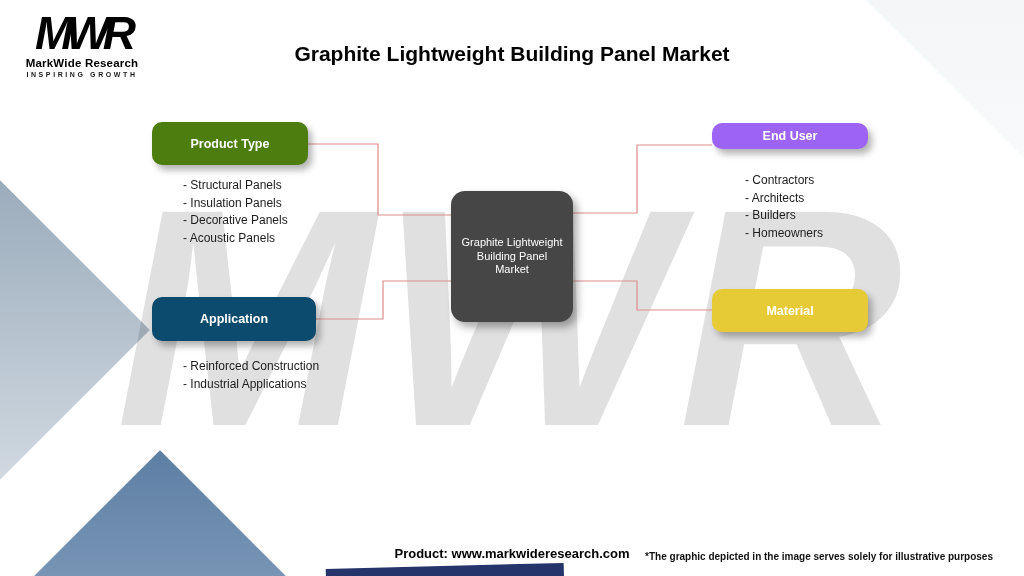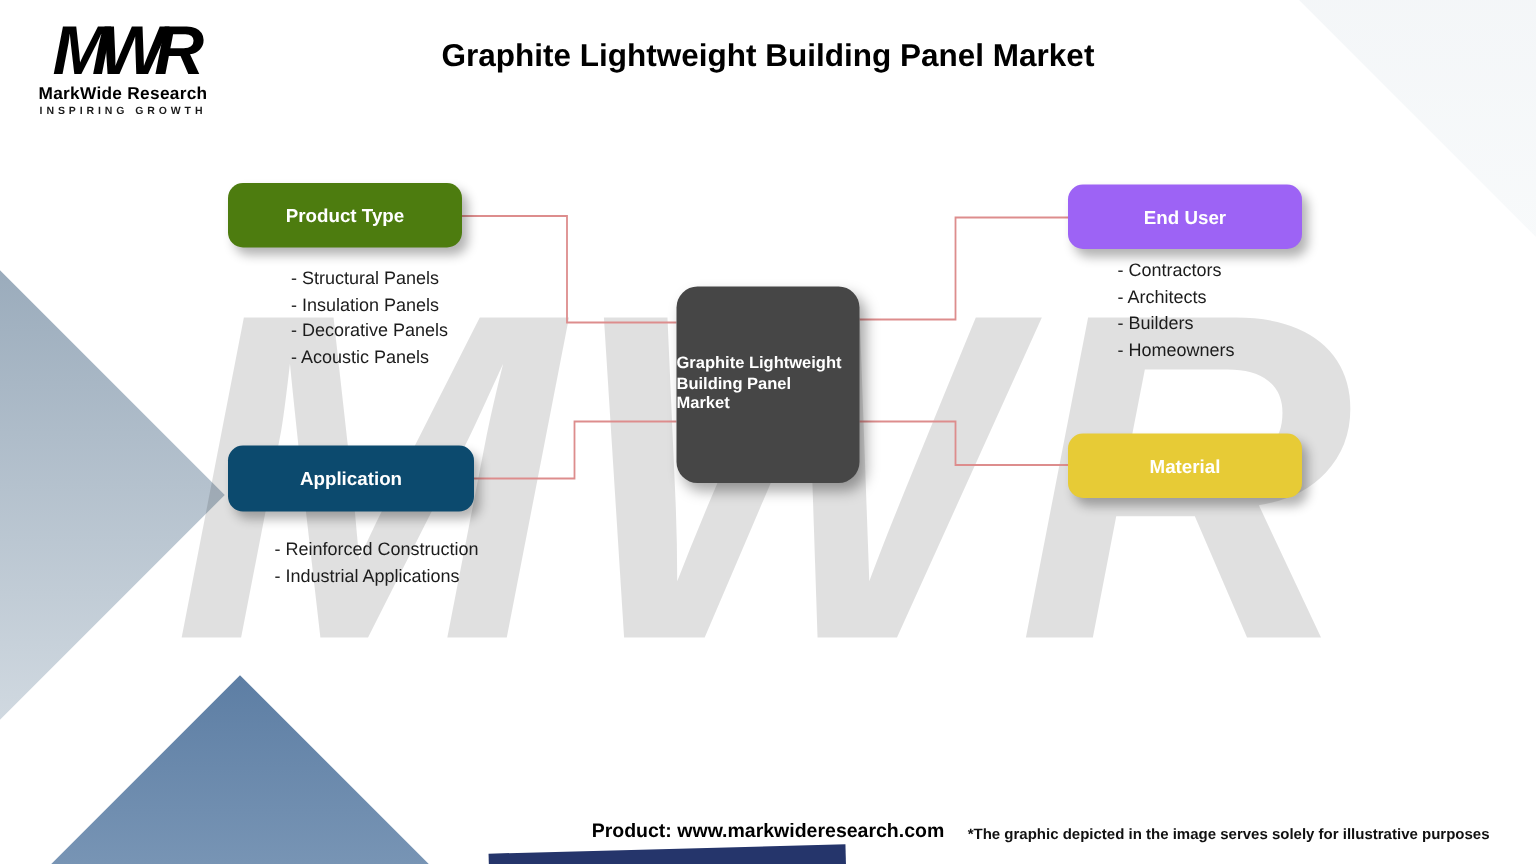--- a/index.html
+++ b/index.html
@@ -44,52 +44,52 @@
   .logo { position:absolute; left:22px; top:12px; width:120px; text-align:center; z-index:3; color:#000; }
   .logo-mono {
     font-size:46px; font-weight:900; font-style:italic;
     letter-spacing:-7px; line-height:0.95; color:#000;
   }
   .logo-company { font-size:11.5px; font-weight:bold; margin-top:1px; letter-spacing:0.2px; }
   .logo-tagline { font-size:7px; font-weight:bold; letter-spacing:2.6px; margin-top:2px; color:#1a1a1a; }
 
   
   .title {
-    position:absolute; left:0; right:0; top:26px; margin:0;
+    position:absolute; left:0; right:0; top:26px; margin:16px;
     text-align:center; font-size:21px; font-weight:bold; color:#000; z-index:3;
   }
 
   
   .connectors { position:absolute; left:0; top:0; z-index:1; }
   .connectors path { fill:none; stroke:#dd8d8d; stroke-width:1.2; }
 
   
   .cat-box {
     position:absolute; z-index:2;
     border-radius:10px; color:#ffffff; font-weight:bold; font-size:12.5px;
     display:flex; align-items:center; justify-content:center;
     box-shadow:4px 5px 7px rgba(0,0,0,0.3);
   }
   .box-pt { left:152px; top:122px; width:156px; height:43px; }
-  .box-eu { left:712px; top:123px; width:156px; height:43px;text-align:center; }
+  .box-eu { left:712px; top:123px; width:156px; height:26px;text-align:center; }
   .box-ap { left:152px; top:297px; width:164px; height:44px; }
   .box-ma { left:712px; top:289px; width:156px; height:43px; }
 
   .cat-list { position:absolute; z-index:2; font-size:12px; color:#1c1c1c; line-height:17.5px; }
-  .list-pt { left:183px; top:177px;margin-left:11px; }
+  .list-pt { left:183px; top:177px; }
   .list-eu { left:745px; top:172px; }
   .list-ap { left:183px; top:358px; }
   .list-ma { left:745px; top:343px; }
 
   
   .center-node {
     position:absolute; left:451px; top:191px; width:122px; height:131px;
     background:#464646; border-radius:14px; z-index:2;
-    color:#ffffff; font-weight:bold; font-size:11px; line-height:13.5px;
-    display:flex; flex-direction:column; align-items:flex-start; justify-content:center;
+    color:#ffffff; font-weight:normal; font-size:11px; line-height:13.5px;
+    display:flex; flex-direction:column; align-items:center; justify-content:center;
     text-align:center; box-shadow:4px 5px 9px rgba(0,0,0,0.35);
   }
 
   
   .source {
     position:absolute; left:50%; top:546px; transform:translateX(-50%);
     font-size:13px; font-weight:bold; color:#000; z-index:3; white-space:nowrap;
   }
   .disclaimer {
     position:absolute; right:31px; top:551px;

